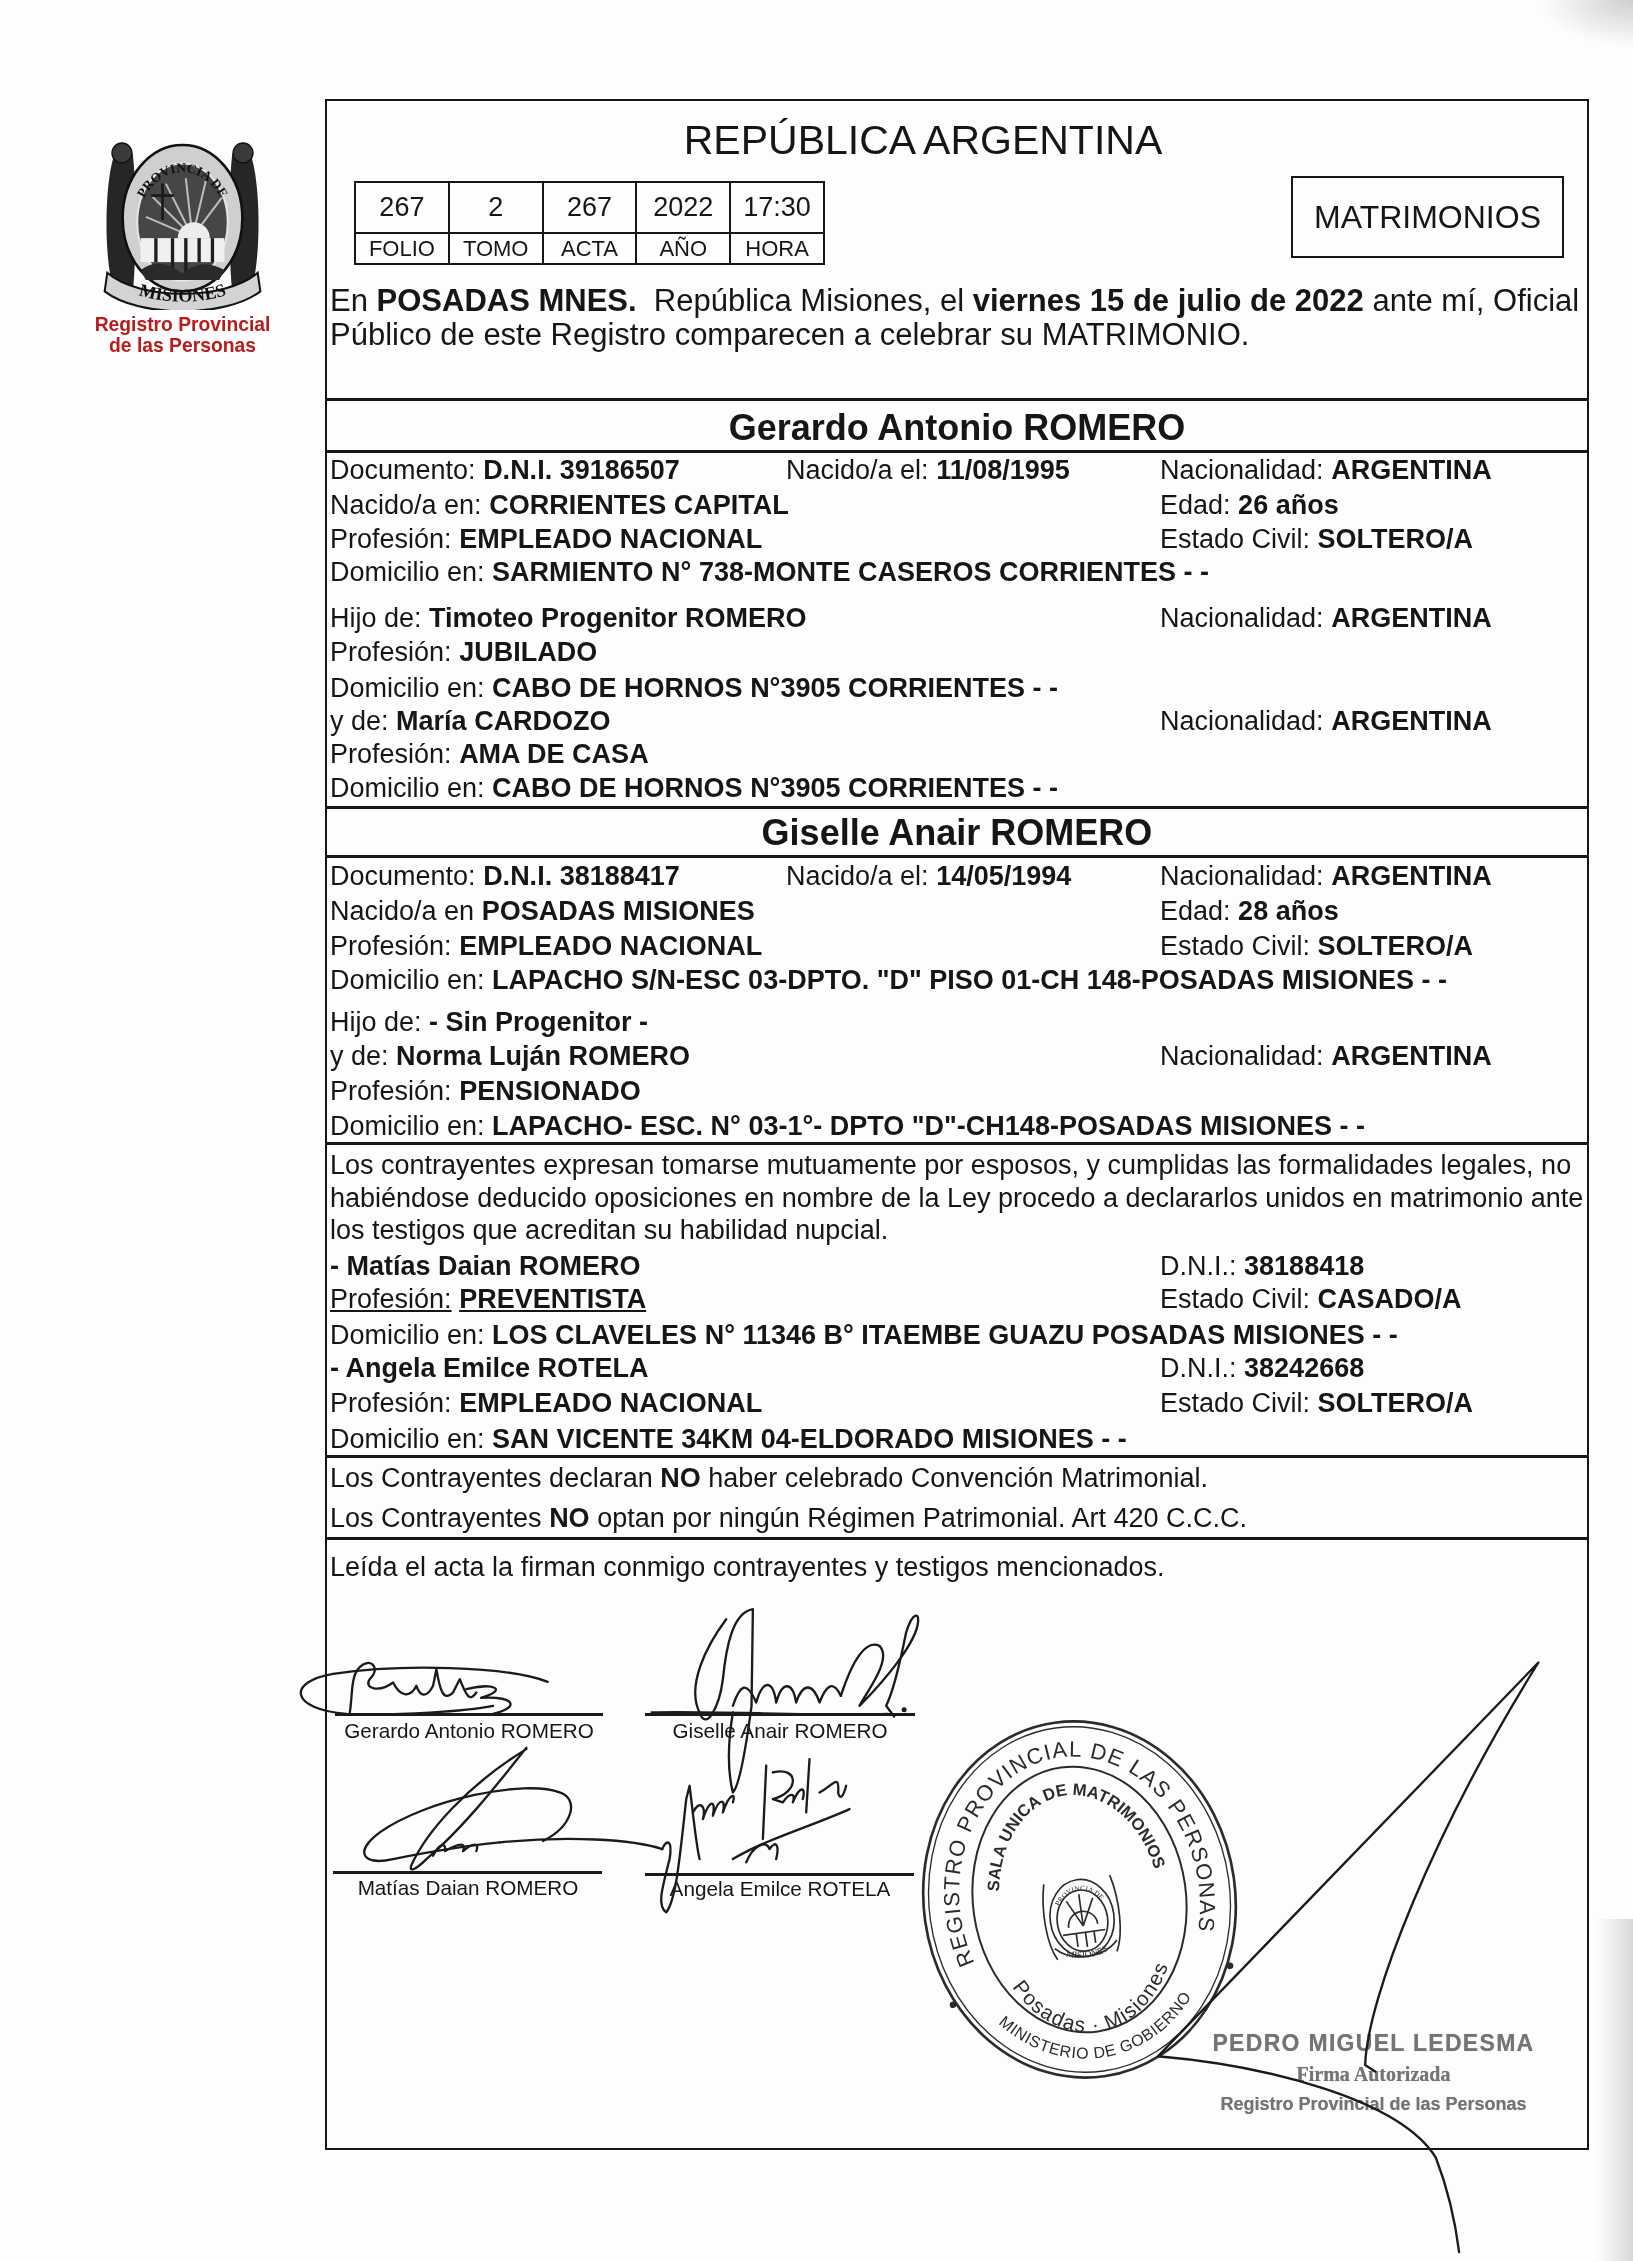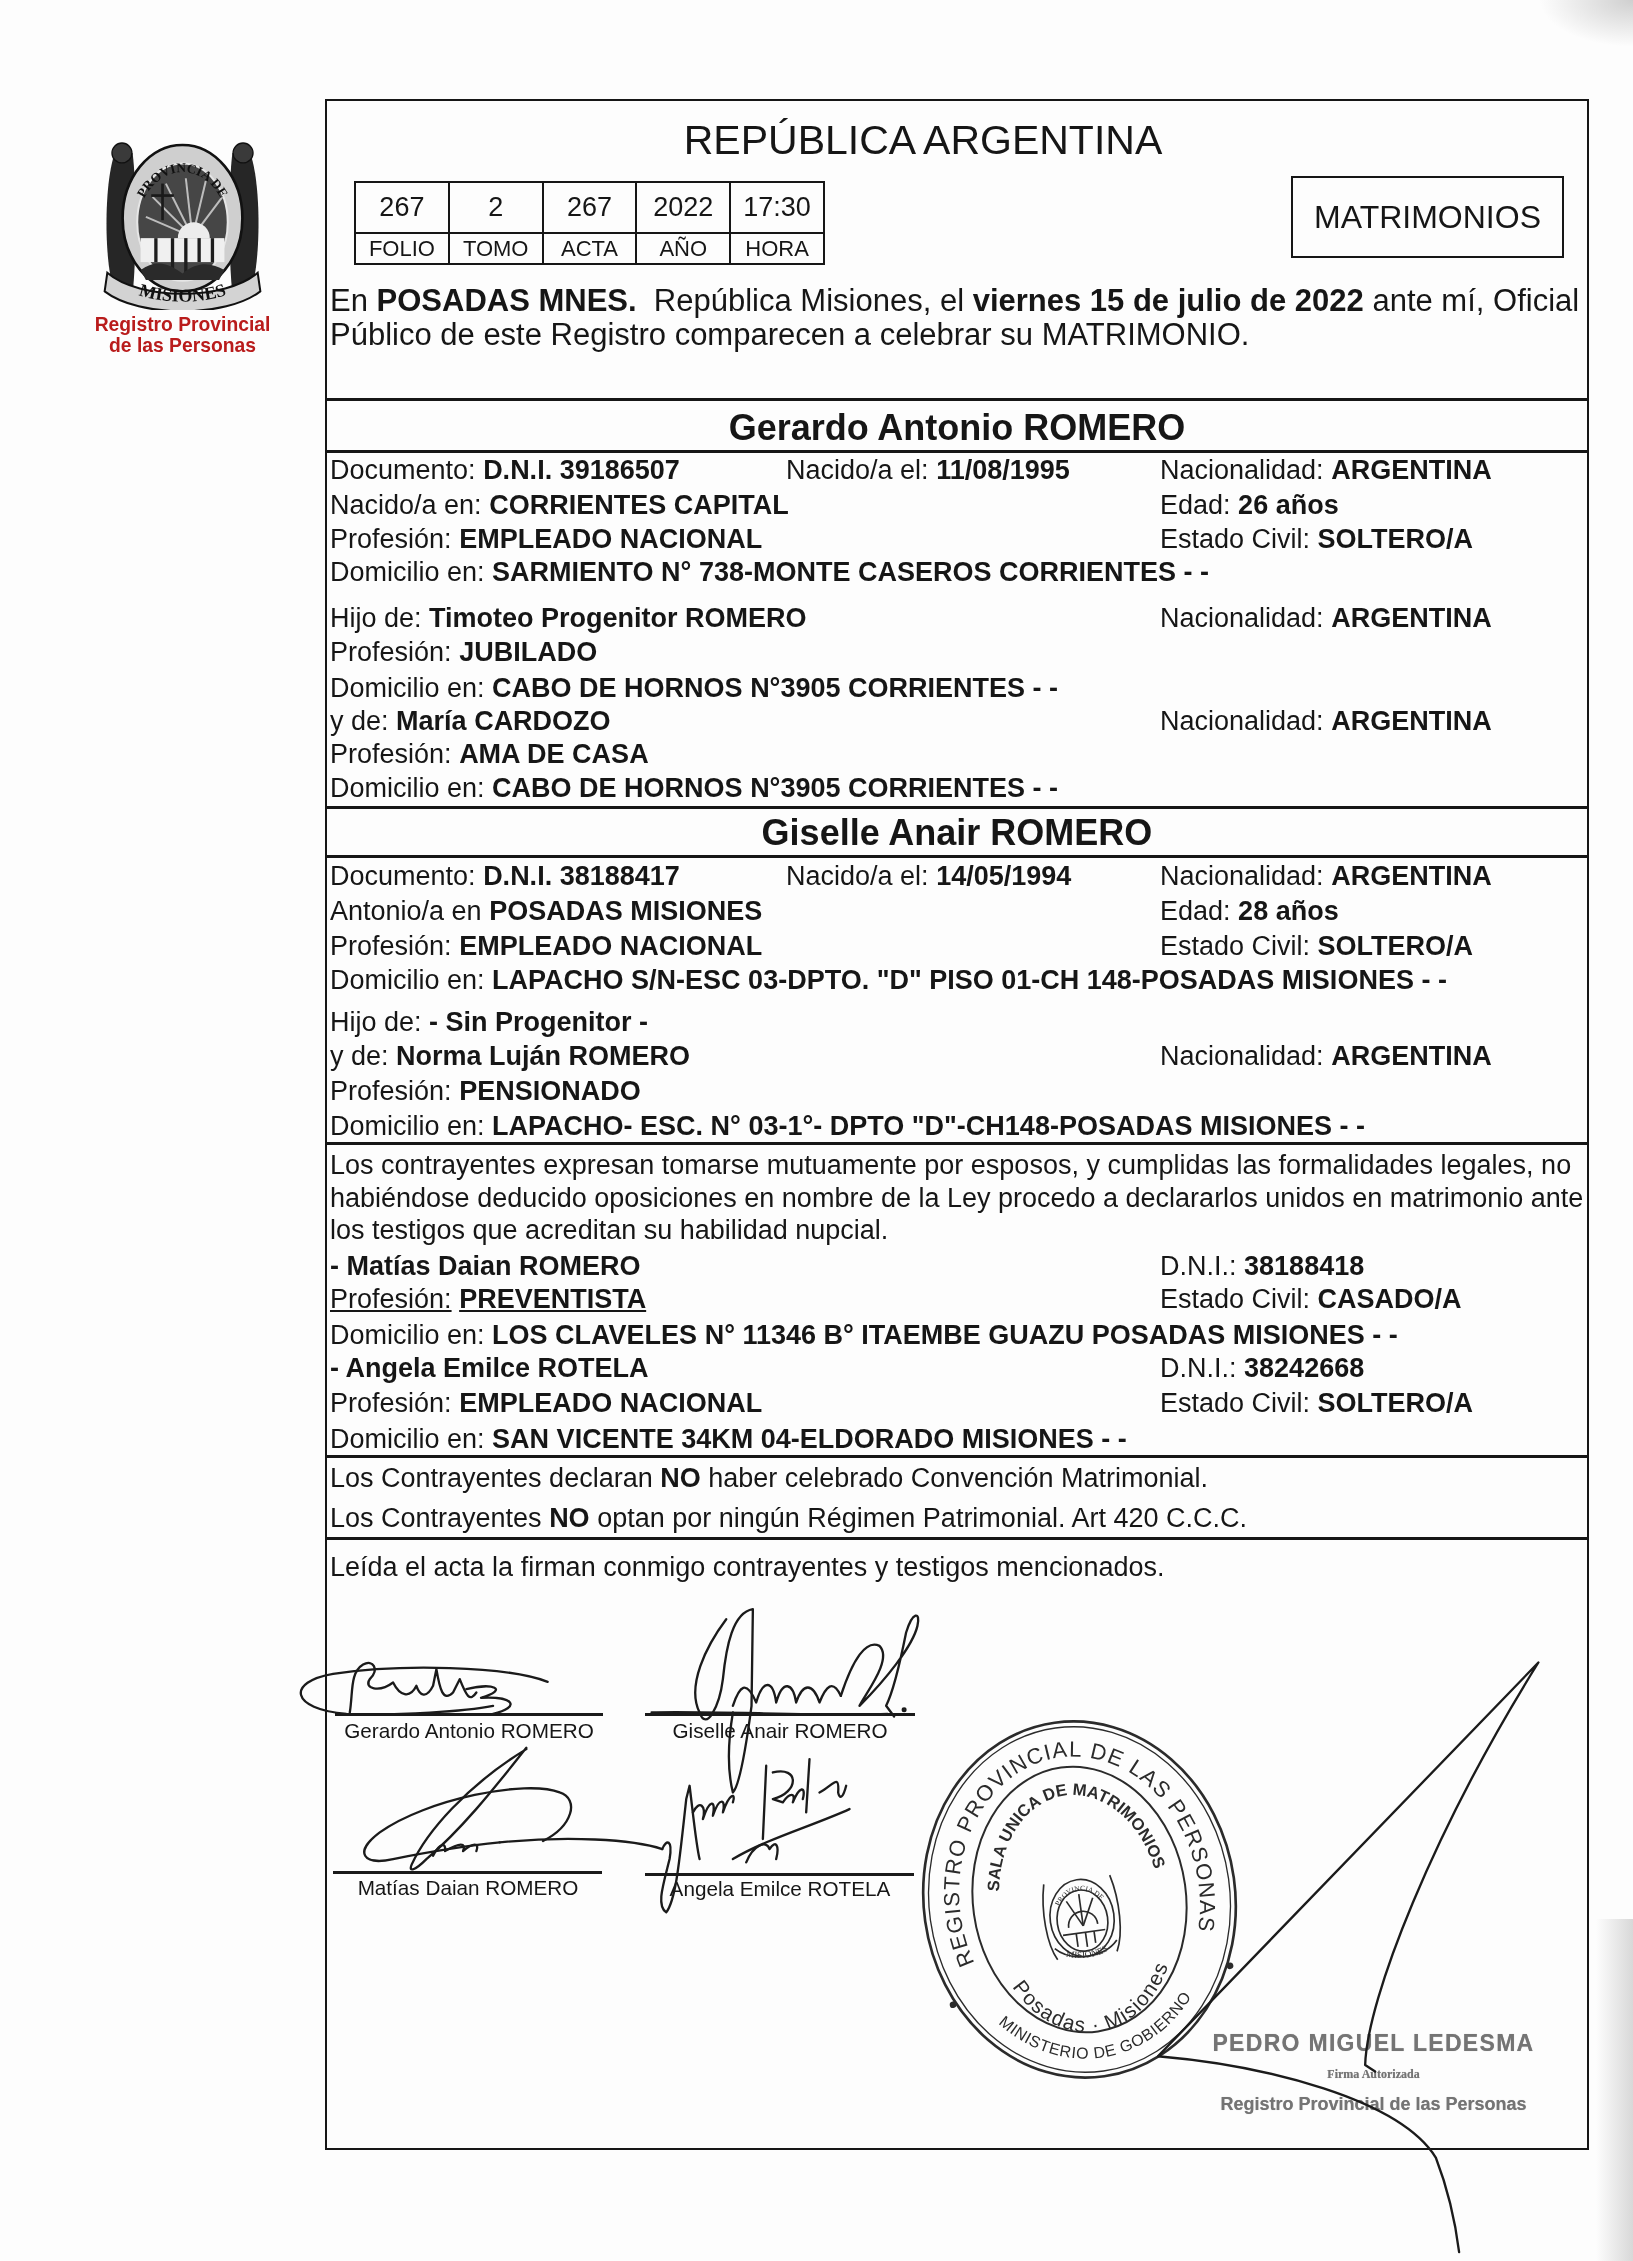--- a/index.html
+++ b/index.html
@@ -149,21 +149,21 @@
 
   <div class="hline" style="top:806px;"></div>
 
   <div class="name" style="top:813px;">Giselle Anair ROMERO</div>
   <div class="hline" style="top:855px;"></div>
 
   <div class="t c1" style="top:860px;"><span class="lbl">Documento:</span><span class="b">D.N.I. 38188417</span></div>
   <div class="t c2" style="top:860px;"><span class="lbl">Nacido/a el:</span><span class="b">14/05/1994</span></div>
   <div class="t c3" style="top:860px;"><span class="lbl">Nacionalidad:</span><span class="b">ARGENTINA</span></div>
 
-  <div class="t c1" style="top:895px;"><span class="lbl">Antonio/a en</span><span class="b">POSADAS MISIONES</span></div>
+  <div class="t c1" style="top:895px;"><span class="lbl">Nacido/a en</span><span class="b">POSADAS MISIONES</span></div>
   <div class="t c3" style="top:895px;"><span class="lbl">Edad:</span><span class="b">28 años</span></div>
 
   <div class="t c1" style="top:930px;"><span class="lbl">Profesión:</span><span class="b">EMPLEADO NACIONAL</span></div>
   <div class="t c3" style="top:930px;"><span class="lbl">Estado Civil:</span><span class="b">SOLTERO/A</span></div>
 
   <div class="t c1" style="top:964px;"><span class="lbl">Domicilio en:</span><span class="b">LAPACHO S/N-ESC 03-DPTO. "D" PISO 01-CH 148-POSADAS MISIONES - -</span></div>
 
   <div class="t c1" style="top:1006px;"><span class="lbl">Hijo de:</span><span class="b">- Sin Progenitor -</span></div>
 
   <div class="t c1" style="top:1040px;"><span class="lbl">y de:</span><span class="b">Norma Luján ROMERO</span></div>
@@ -256,21 +256,21 @@
           </text>
           <text font-family="'Liberation Serif', serif" font-size="14">
             <textPath href="#sealEmbBanner" startOffset="50%" text-anchor="middle">MISIONES</textPath>
           </text>
         </g>
       </g>
     </g>
   </svg>
 
   <div class="stamp" style="left:1200px;width:347px;top:2029px;font-size:23px;line-height:29px;letter-spacing:1.3px;">PEDRO MIGUEL LEDESMA</div>
-  <div class="stamp" style="left:1200px;width:347px;top:2062px;font-size:12px;line-height:24px;font-family:'Liberation Serif', serif;">Firma Autorizada</div>
+  <div class="stamp" style="left:1200px;width:347px;top:2062px;font-size:20px;line-height:24px;font-family:'Liberation Serif', serif;">Firma Autorizada</div>
   <div class="stamp" style="left:1200px;width:347px;top:2093px;font-size:18px;line-height:22.7px;">Registro Provincial de las Personas</div>
 
   <svg class="abs" style="left:0;top:0;pointer-events:none;" width="1633" height="2261" viewBox="0 0 2451 3393">
     <g fill="none" stroke="#1b1b1b" stroke-width="3.5" stroke-linecap="round" stroke-linejoin="round">
       <g>
         <path d="M 822 2524 C 760 2500 600 2497 500 2512 C 430 2524 435 2565 520 2572 C 600 2575 700 2568 740 2560"></path>
         <path d="M 525 2570 C 530 2540 525 2510 545 2498 C 560 2490 570 2505 555 2520 C 545 2535 570 2540 590 2525 C 600 2545 615 2550 625 2530 C 630 2545 640 2550 650 2530 L 655 2505 C 660 2535 665 2555 680 2540 L 690 2520 C 700 2545 705 2555 715 2540"></path>
         <path d="M 700 2535 C 740 2525 765 2535 722 2548 C 772 2545 782 2562 740 2572"></path>
       </g>
       <g>

